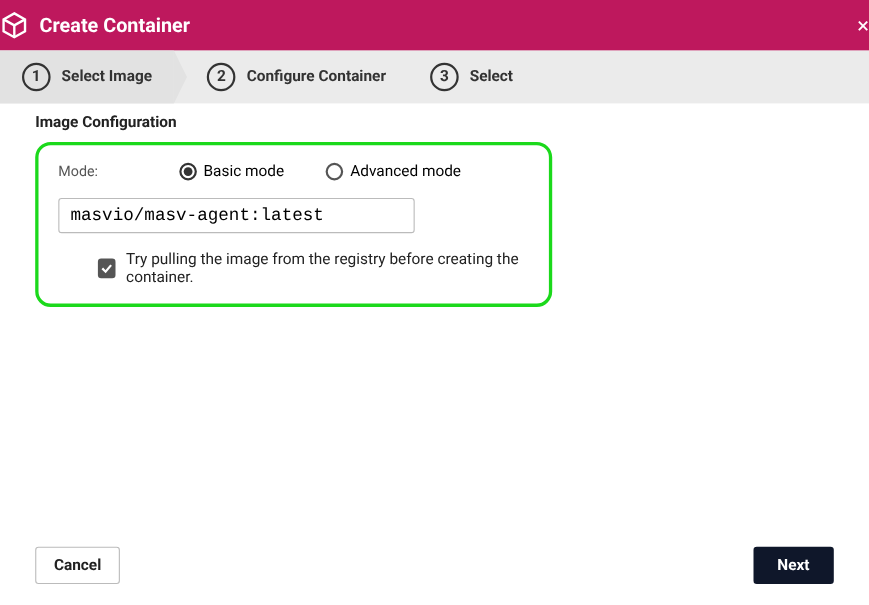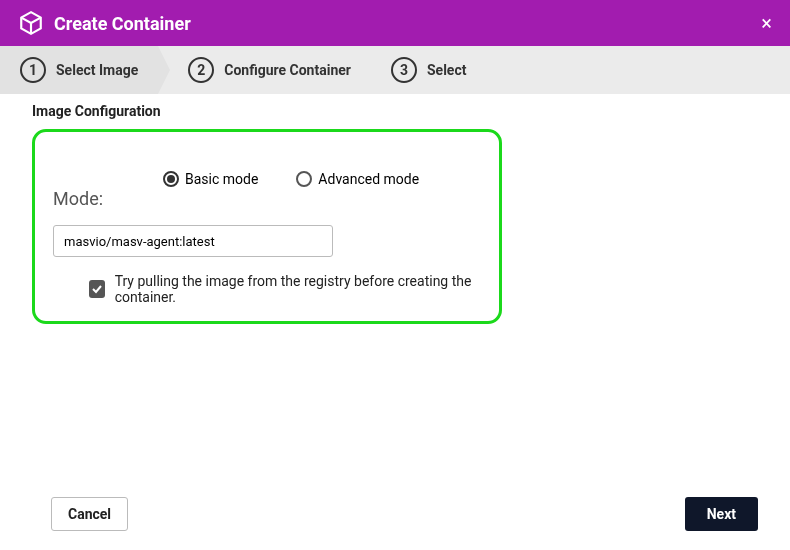--- a/index.html
+++ b/index.html
@@ -1,57 +1,57 @@
 <!DOCTYPE html>
 <html><head>
   <meta charset="utf-8">
   <style>
     * { box-sizing: border-box; margin: 0; padding: 0; font-family: -apple-system, BlinkMacSystemFont, "Segoe UI", Roboto, Arial, sans-serif; }
     body { width: 790px; height: 550px; background: #fff; overflow: hidden; display: flex; flex-direction: column; }
 
-    .header { background: #a21caf; color: #fff; height: 46px; display: flex; align-items: center; padding: 0 18px; }
+    .header { background: #be185d; color: #fff; height: 46px; display: flex; align-items: center; padding: 0 0; }
     .header .title { font-size: 18px; font-weight: 700; margin-left: 10px; }
     .header .close { margin-left: auto; font-size: 20px; cursor: pointer; }
 
     .steps { background: #ebebeb; height: 48px; display: flex; align-items: center; }
     .step { display: flex; align-items: center; padding: 0 20px; height: 100%; font-size: 14px; font-weight: 700; color: #333; position: relative; }
     .step.active { background: #e2e2e2; }
     .step.active::after {
       content: ""; position: absolute; right: -12px; top: 0; width: 0; height: 0;
       border-top: 24px solid transparent; border-bottom: 24px solid transparent;
       border-left: 12px solid #e2e2e2;
     }
     .step-circle { width: 26px; height: 26px; border: 2px solid #333; border-radius: 50%; display: flex; align-items: center; justify-content: center; margin-right: 10px; font-size: 14px; }
 
     .content { padding: 9px 32px; flex: 1; }
     .section-title { font-size: 14px; font-weight: 700; color: #222; margin-bottom: 10px; }
 
     .config-box { border: 3px solid #1bd91b; border-radius: 14px; padding: 16px 18px 16px 18px; width: 470px; }
     .row { display: flex; align-items: center; margin-bottom: 16px; }
     .row:last-child { margin-bottom: 0; }
-    .row .label { width: 110px; font-size: 18px; color: #555; margin-top: 40px; }
+    .row .label { width: 110px; font-size: 13px; color: #555; }
 
     .radio-group { display: flex; align-items: center; gap: 38px; }
     .radio { display: flex; align-items: center; gap: 6px; font-size: 14px; cursor: pointer; }
     .radio-outer { width: 16px; height: 16px; border: 2px solid #555; border-radius: 50%; display: flex; align-items: center; justify-content: center; }
     .radio.selected .radio-outer { border-color: #333; }
     .radio-inner { width: 8px; height: 8px; background: #333; border-radius: 50%; display: none; }
     .radio.selected .radio-inner { display: block; }
 
     .select { display: flex; align-items: center; height: 32px; border: 1px solid #bbb; border-radius: 3px; padding: 0 10px; width: 280px; background: #fff; cursor: pointer; font-size: 14px; position: relative; }
     .select .icon-docker { margin-right: 10px; }
     .select .caret { position: absolute; right: 10px; font-size: 10px; color: #555; }
 
-    .text-input { height: 32px; width: 280px; border: 1px solid #bbb; border-radius: 3px; padding: 0 10px; font-size: 13px; }
+    .text-input { height: 32px; width: 324px; border: 1px solid #bbb; border-radius: 3px; padding: 0 10px; font-size: 16px; font-family: Liberation Mono, monospace; }
 
     .check-row { display: flex; align-items: center; gap: 10px; font-size: 14px; color: #222; margin-left: 36px; }
     .checkbox { width: 18px; height: 18px; background: #555; border-radius: 3px; display: flex; align-items: center; justify-content: center; color: #fff; font-size: 12px; }
 
     .footer { height: 56px; border-top: 1px solid transparent; display: flex; align-items: center; padding: 0 32px 18px 32px; }
-    .btn { height: 34px; padding: 0 16px; border-radius: 3px; font-size: 14px; font-weight: 700; cursor: pointer; display: flex; align-items: center; margin-left: 19px; }
+    .btn { height: 34px; padding: 0 16px; border-radius: 3px; font-size: 14px; font-weight: 700; cursor: pointer; display: flex; align-items: center; }
     .btn-cancel { border: 1px solid #bbb; background: #fff; color: #222; }
     .btn-next { border: none; background: #0f172a; color: #fff; margin-left: auto; padding: 0 22px; }
 
     svg { display: block; }
   </style>
 </head>
 <body>
 
 <div class="header">
   <span>

